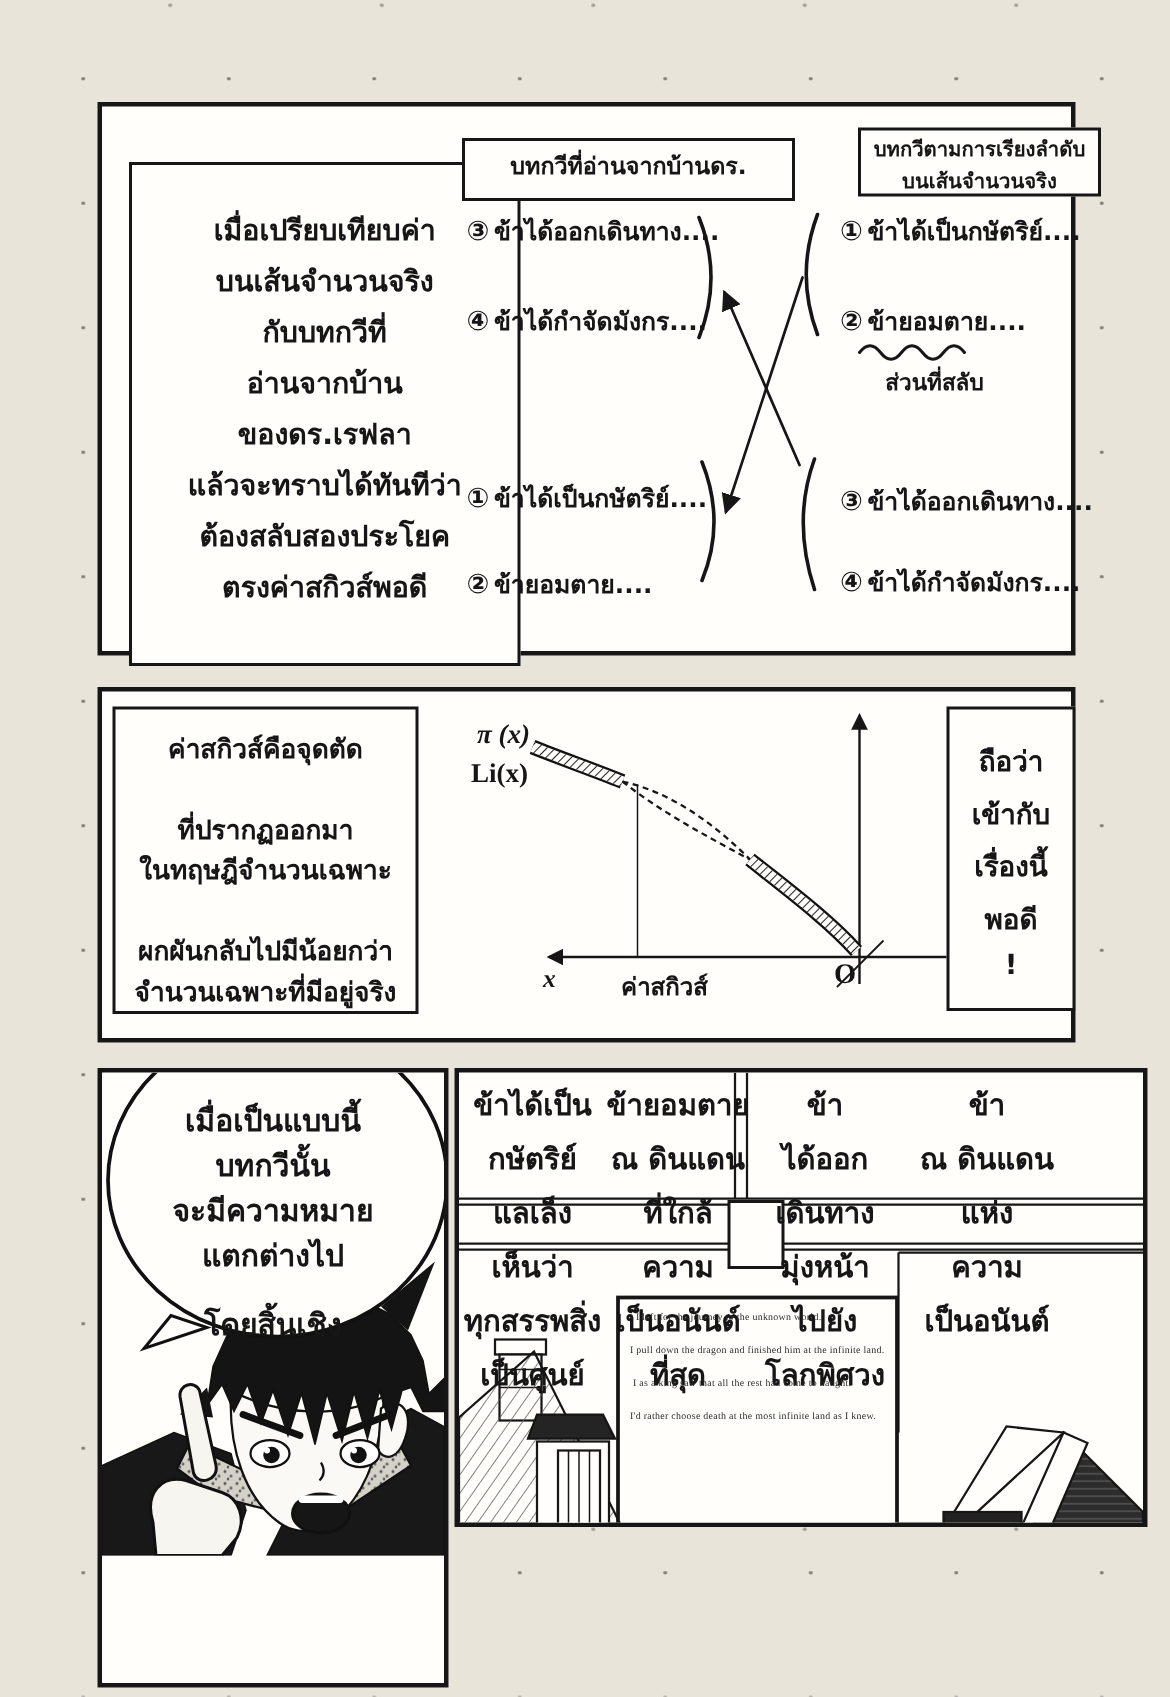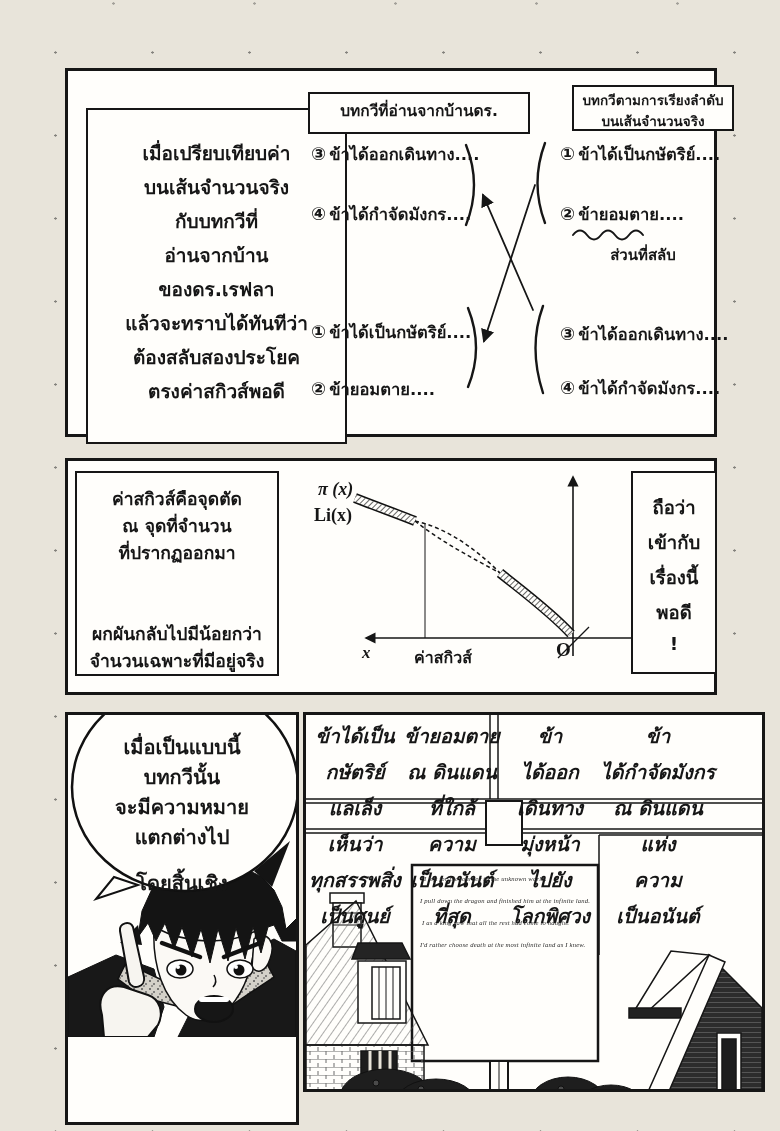--- a/index.html
+++ b/index.html
@@ -64,21 +64,21 @@
 
   <div class="poem-item" style="left:492px;top:70px;">
     <span class="cnum">①</span><span>ข้าได้เป็นกษัตริย์....</span></div>
   <div class="poem-item" style="left:492px;top:130px;">
     <span class="cnum">②</span><span>ข้ายอมตาย....</span></div>
   <div class="poem-item" style="left:492px;top:250px;">
     <span class="cnum">③</span><span>ข้าได้ออกเดินทาง....</span></div>
   <div class="poem-item" style="left:492px;top:304px;">
     <span class="cnum">④</span><span>ข้าได้กำจัดมังกร....</span></div>
 
-  <div class="abs b c" style="left:500px;top:172px;width:150px;font-size:15px;">ส่วนที่สลับ</div>
+  <div class="abs b c" style="left:480px;top:172px;width:150px;font-size:15px;">ส่วนที่สลับ</div>
 
   <svg class="abs" style="left:0;top:0;" width="652" height="369" viewBox="0 0 652 369">
     <defs>
       <marker id="arr" viewBox="0 0 10 10" refX="8.5" refY="5" markerWidth="7.5" markerHeight="7.5" orient="auto">
         <path d="M0,0 L10,5 L0,10 z" fill="#161616"></path>
       </marker>
     </defs>
     <g fill="none" stroke="#161616" stroke-width="2.4" stroke-linecap="round">
       <path d="M 398,74 Q 414,114 398,154"></path>
       <path d="M 477,72 Q 462,112 477,152"></path>
@@ -89,22 +89,22 @@
       <path d="M 505,164 q 7,-9 14,0 t 14,0 t 14,0 t 14,0 t 14,0" stroke-width="2"></path>
     </g>
   </svg>
 </div>
 
 <div class="panel" style="left:65px;top:458px;width:652px;height:237px;">
 
   <div class="capbox" style="left:7px;top:10px;width:204px;height:205px;">
     <div style="position:relative;height:100%;font-size:17.5px;">
       <div class="line" style="top:12px;">ค่าสกิวส์คือจุดตัด</div>
-      <div class="line" style="top:39px;">ณ จุดที่จำนวน</div>
       <div class="line" style="top:66px;">ที่ปรากฏออกมา</div>
+      <div class="line" style="top:93px;">ในทฤษฎีจำนวนเฉพาะ</div>
       <div class="line" style="top:147px;">ผกผันกลับไปมีน้อยกว่า</div>
       <div class="line" style="top:174px;">จำนวนเฉพาะที่มีอยู่จริง</div>
     </div>
   </div>
 
   <svg class="abs" style="left:232px;top:0;" width="418" height="237" viewBox="0 0 418 237">
     <defs>
       <pattern id="hatch" width="4" height="4" patternUnits="userSpaceOnUse" patternTransform="rotate(45)">
         <line x1="0" y1="0" x2="0" y2="4" stroke="#222" stroke-width="1.4"></line>
       </pattern>
@@ -198,21 +198,21 @@
 
   <div class="abs" style="left:0;top:0;width:228px;font-size:20px;">
     <div class="line" style="top:16px;">เมื่อเป็นแบบนี้</div>
     <div class="line" style="top:46px;">บทกวีนั้น</div>
     <div class="line" style="top:76px;">จะมีความหมาย</div>
     <div class="line" style="top:106px;">แตกต่างไป</div>
     <div class="line" style="top:152px;">โดยสิ้นเชิง</div>
   </div>
 </div>
 
-<div class="panel" style="left:303px;top:712px;width:462px;height:380px;overflow:hidden;font-style:italic;">
+<div class="panel" style="left:303px;top:712px;width:462px;height:306px;overflow:hidden;">
 
   <svg class="abs" style="left:0;top:0;" width="456" height="397" viewBox="0 0 456 397">
     <defs>
       <pattern id="roofhatch" width="7" height="7" patternUnits="userSpaceOnUse" patternTransform="rotate(35)">
         <line x1="0" y1="0" x2="0" y2="7" stroke="#5a5a5a" stroke-width="1"></line>
       </pattern>
       <pattern id="brick" width="16" height="8" patternUnits="userSpaceOnUse">
         <line x1="0" y1="0" x2="16" y2="0" stroke="#6a6a6a" stroke-width="1"></line>
         <line x1="4" y1="0" x2="4" y2="4" stroke="#6a6a6a" stroke-width="1"></line>
         <line x1="12" y1="4" x2="12" y2="8" stroke="#6a6a6a" stroke-width="1"></line>
@@ -300,21 +300,20 @@
   <div class="colblock" style="left:196px;top:4px;width:96px;">
     <div>ข้า</div>
     <div>ได้ออก</div>
     <div>เดินทาง</div>
     <div>มุ่งหน้า</div>
     <div>ไปยัง</div>
     <div>โลกพิศวง</div>
   </div>
   <div class="colblock" style="left:294px;top:4px;width:116px;">
     <div>ข้า</div>
-    <div>ได้กำจัดมังกร</div>
     <div>ณ ดินแดน</div>
     <div>แห่ง</div>
     <div>ความ</div>
     <div>เป็นอนันต์</div>
   </div>
 
   <div class="signline" style="left:118px;top:160px;">I left for the journey to the unknown world.</div>
   <div class="signline" style="left:114px;top:182px;">I pull down the dragon and finished him at the infinite land.</div>
   <div class="signline" style="left:116px;top:204px;">I as a king saw that all the rest had come to naught.</div>
   <div class="signline" style="left:114px;top:226px;">I'd rather choose death at the most infinite land as I knew.</div>

